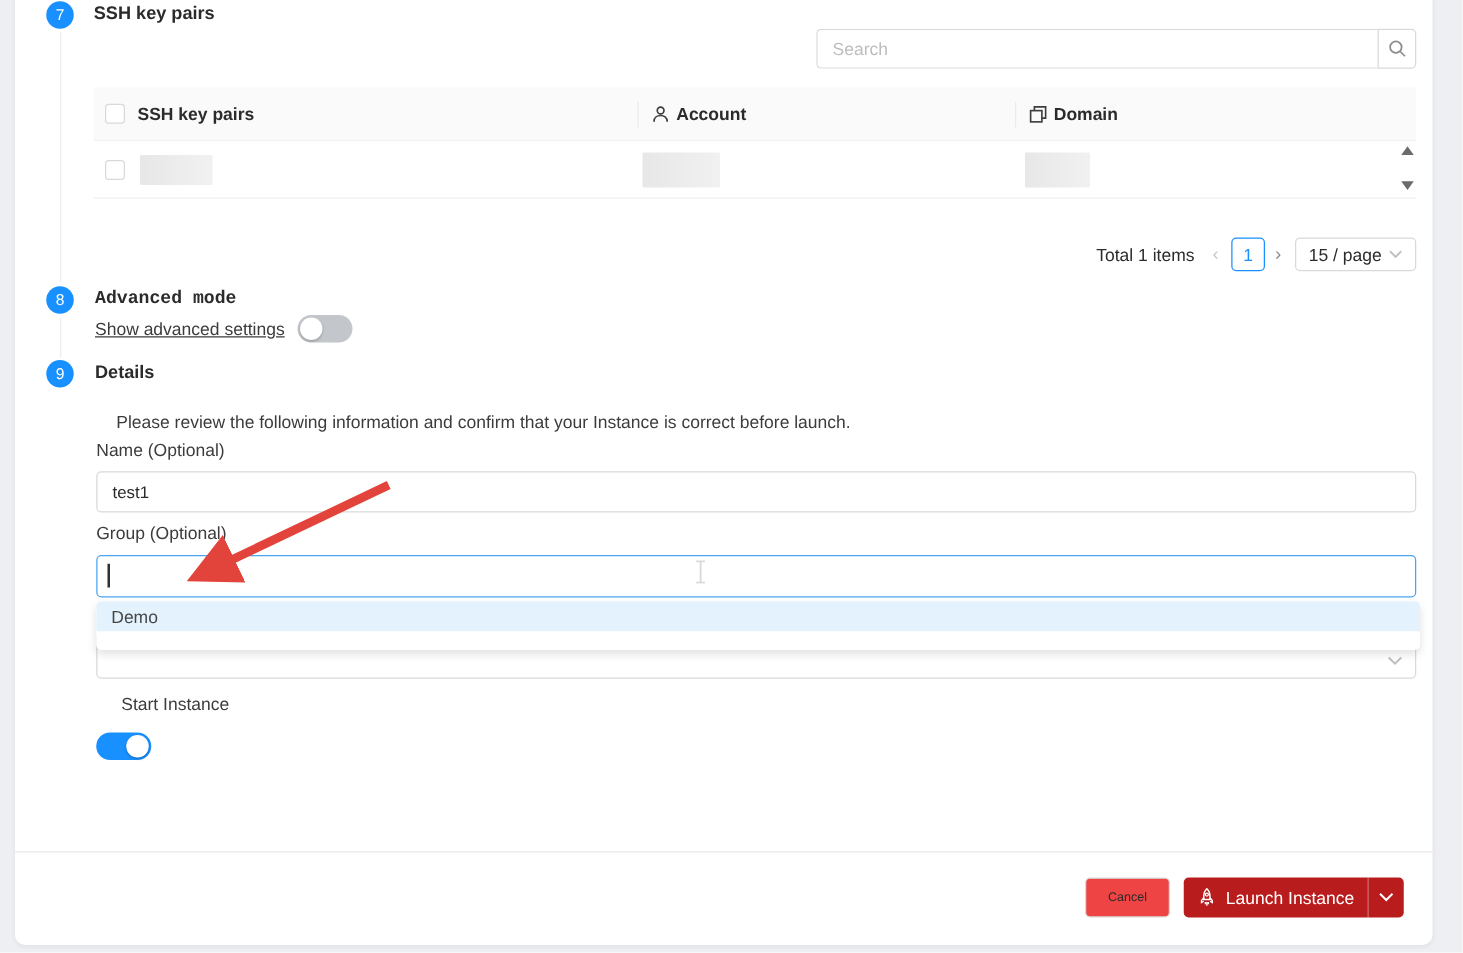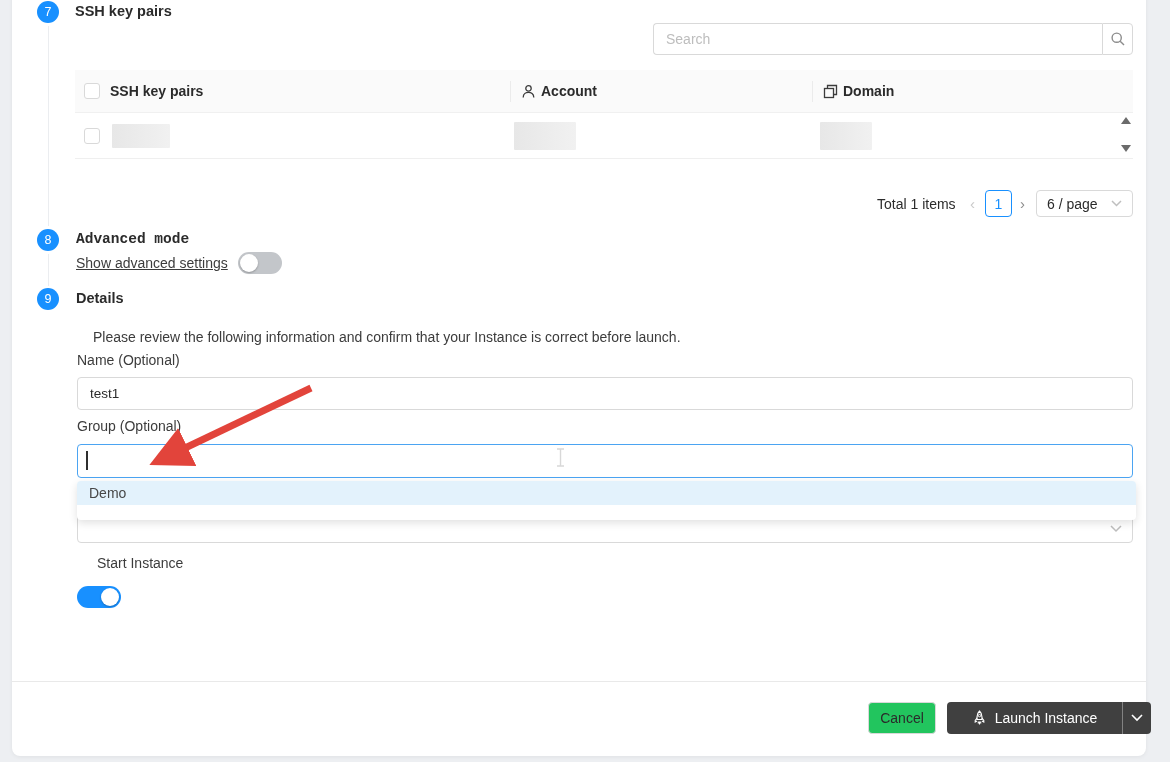--- a/index.html
+++ b/index.html
@@ -49,22 +49,22 @@
   .input.focused { border:1.5px solid #4ba4f2; }
   .caret { position:absolute; left:86px; top:451px; width:1.5px; height:19px; background:#2f2f2f; animation:blink 1s steps(1) infinite; }
   @keyframes blink { 50% { opacity:0; } }
   .dropdown { position:absolute; left:77px; top:481px; width:1059px; height:39px; background:#fff; border-radius:4px; box-shadow:0 3px 8px rgba(0,0,0,.12); z-index:20; overflow:hidden; }
   .dd-option { height:24px; background:#e3f2fc; display:flex; align-items:center; padding:0 12px; font-size:14px; color:#474747; cursor:pointer; }
   .select-under { position:absolute; left:77px; top:505px; width:1056px; height:38px; border:1px solid #d9d9d9; border-radius:4px; background:#fff; z-index:5; }
   .select-under .chev { position:absolute; right:10px; top:19px; }
 
   
   .footer-sep { position:absolute; left:12px; top:681px; width:1134px; height:1px; background:#e9e9e9; }
-  .btn-cancel { position:absolute; left:868px; top:702px; width:68px; height:32px; background:#22c55e; border:1px solid #d9d9d9; border-radius:4px; font-size:14px; color:#2b2b2b; display:flex; align-items:center; justify-content:center; cursor:pointer; }
-  .btn-launch { position:absolute; left:947px; top:702px; width:204px; height:32px; background:#404040; border-radius:4px; display:flex; color:#fff; cursor:pointer; }
+  .btn-cancel { position:absolute; left:868px; top:702px; width:68px; height:32px; background:#ef4444; border:1px solid #d9d9d9; border-radius:4px; font-size:10px; color:#2b2b2b; display:flex; align-items:center; justify-content:center; cursor:pointer; }
+  .btn-launch { position:absolute; left:947px; top:702px; width:176px; height:32px; background:#b91c1c; border-radius:4px; display:flex; color:#fff; cursor:pointer; }
   .btn-launch .main { flex:1; display:flex; align-items:center; justify-content:center; gap:8px; font-size:14px; border-right:1px solid rgba(255,255,255,.35); }
   .btn-launch .split { width:28px; display:flex; align-items:center; justify-content:center; }
 
   .overlay-svg { position:absolute; left:0; top:0; z-index:40; pointer-events:none; }
   .ibeam { position:absolute; left:556px; top:448px; z-index:30; opacity:.55; }
 </style>
 </head>
 <body>
 
 <div class="stage">
@@ -118,21 +118,21 @@
     <span class="redact" style="left:745px; top:9px; width:52px; height:28px;"></span>
     <span class="sb-arrow sb-up" style="left:1046px; top:4px;"></span>
     <span class="sb-arrow sb-down" style="left:1046px; top:32px;"></span>
   </div>
 
   <div class="pag-total">Total 1 items</div>
   <span class="pag-arrow" style="left:970px; color:#c9c9c9;">‹</span>
   <div class="pag-page">1</div>
   <span class="pag-arrow" style="left:1020px; color:#8c8c8c;">›</span>
   <div class="pag-size">
-    <span>6 / page</span>
+    <span>15 / page</span>
     <svg style="margin-left:auto;" width="11" height="7" viewBox="0 0 11 7">
         <polyline points="1,1 5.5,5.5 10,1" fill="none" stroke="#bfbfbf" stroke-width="1.5"></polyline>
       </svg>
   </div>
 
   <div class="step-title" style="left:76px; top:231px;font-family:Liberation Mono, monospace;">Advanced mode</div>
   <div class="label" style="left:76px; top:255px;text-decoration:underline;">Show advanced settings</div>
   <div class="toggle off" style="left:238px; top:252px;">
       <span class="knob"></span>
     </div>

